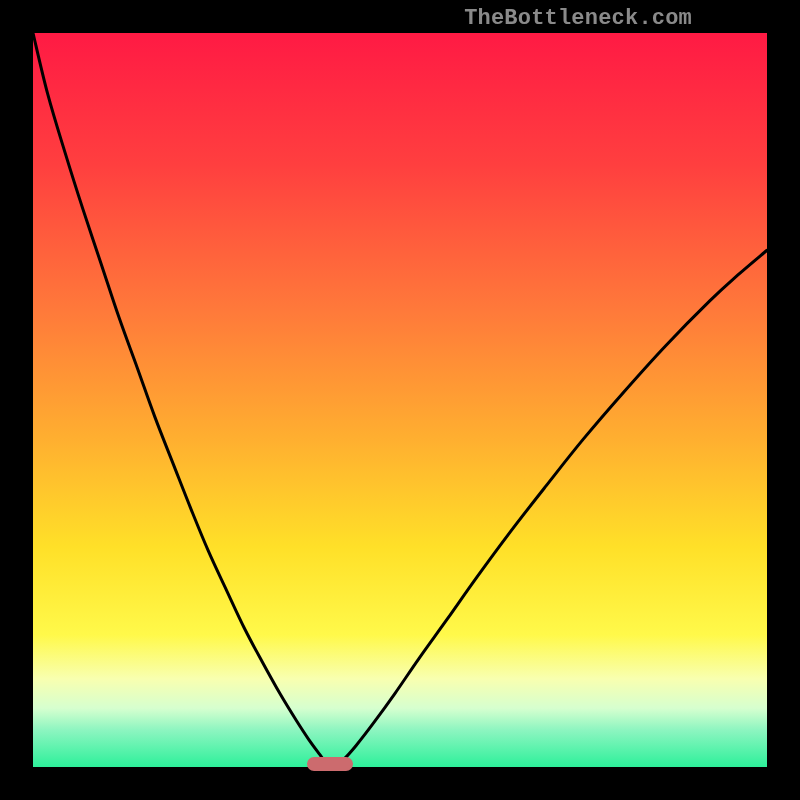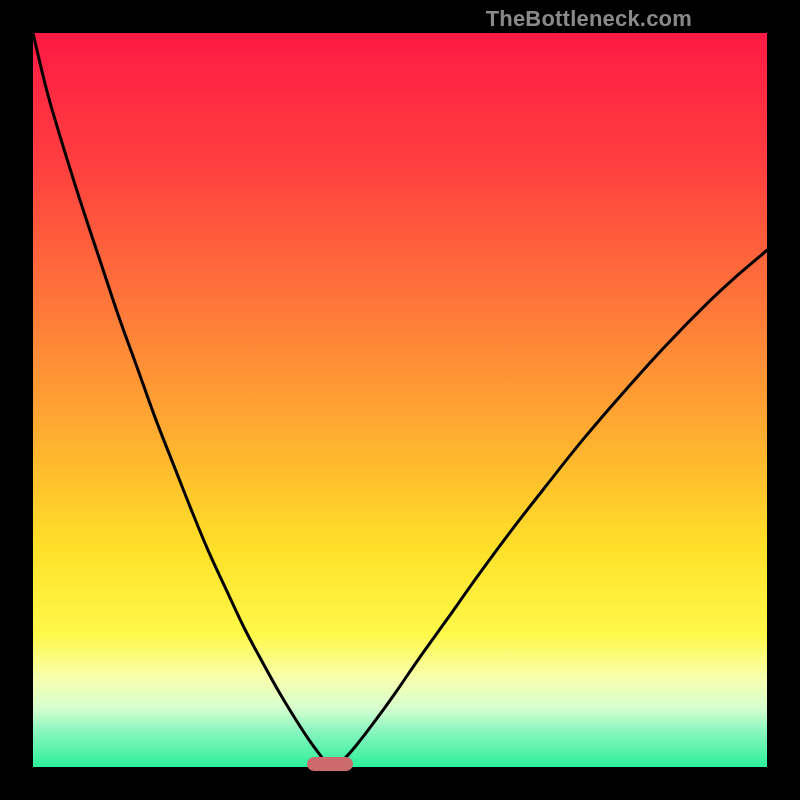--- a/index.html
+++ b/index.html
@@ -11,20 +11,21 @@
     background: #000;
     font-family: Arial, Helvetica, sans-serif;
   }
   .frame {
     position: absolute;
     top: 0;
     left: 0;
     width: 712px;
     height: 800px;
     background: #000;
+    font-family: Liberation Mono, monospace;
   }
   .plot {
     position: absolute;
     top: 33px;
     left: 33px;
     width: 734px;
     height: 734px;
     
   }
   svg.curve {

